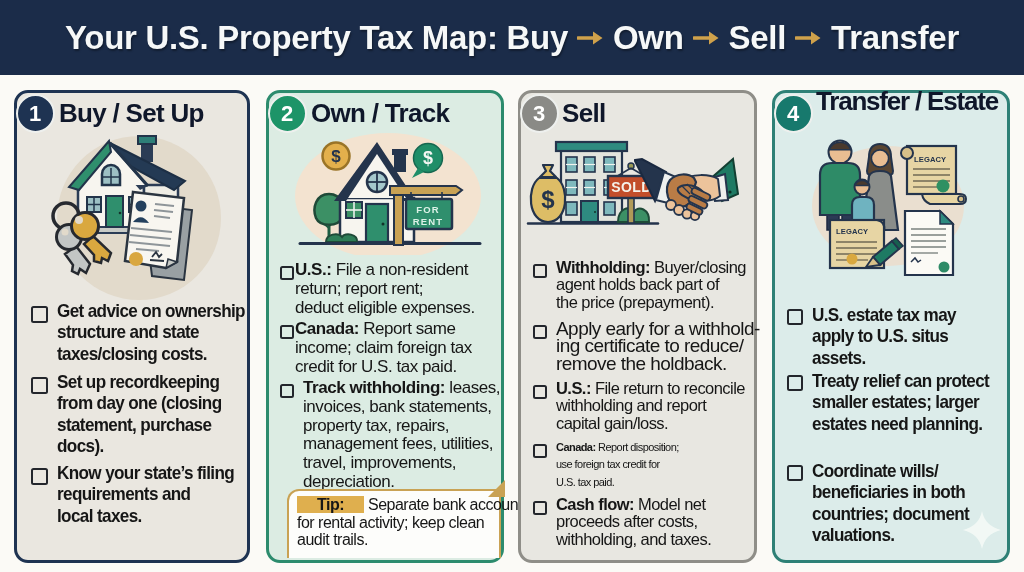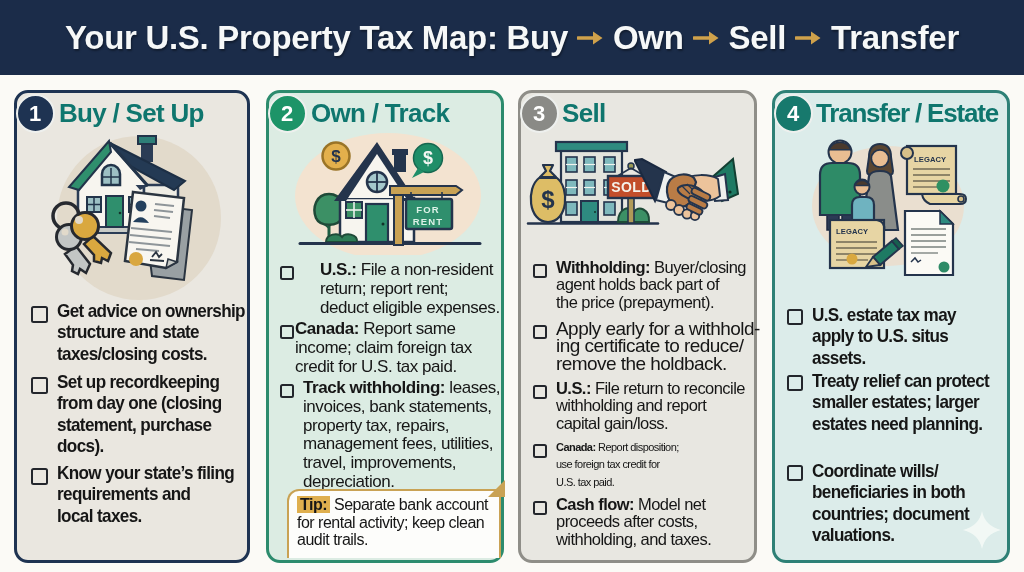--- a/index.html
+++ b/index.html
@@ -2,21 +2,21 @@
 <html><head>
 <meta charset="utf-8">
 <style>
   html,body{margin:0;padding:0;}
   body{width:1024px;height:572px;position:relative;overflow:hidden;
        background:#fbfaf6;font-family:"Liberation Sans", sans-serif;}
   .abs{position:absolute;}
   .card{position:absolute;top:90px;height:473px;border-radius:14px;box-sizing:border-box;}
   .badge{position:absolute;width:35px;height:35px;border-radius:50%;color:#fff;
          font-weight:bold;font-size:22px;display:flex;align-items:center;justify-content:center;}
-  .ctitle{position:absolute;font-weight:bold;color:#0f766e;font-size:26px;letter-spacing:-0.7px;white-space:nowrap;}
+  .ctitle{position:absolute;font-weight:bold;color:#0f172a;font-size:26px;letter-spacing:-0.7px;white-space:nowrap;}
   .item{position:absolute;color:#161616;}
   .cb{position:absolute;box-sizing:border-box;background:transparent;border-radius:2.5px;}
   .b{font-weight:bold;}
 </style>
 </head>
 <body>
 
 <div class="abs" style="left:0;top:0;width:1024px;height:75px;background:#1b2c49;"></div>
 
 <div class="abs" style="left:0;top:0;width:1024px;height:75px;display:flex;align-items:center;justify-content:center;color:#f6f8f8;font-size:33px;font-weight:bold;letter-spacing:-0.3px;text-shadow:1px 2px 2px rgba(0,0,0,0.35);white-space:nowrap;">
@@ -208,39 +208,39 @@
     <circle cx="162" cy="28" r="14.5" fill="#1f8e68" stroke="#166750" stroke-width="1.5"></circle>
     <path d="M152 38 L146 48 L158 42 Z" fill="#1f8e68"></path>
     <text x="162" y="34" font-family="Liberation Sans, sans-serif" font-size="18" font-weight="bold" fill="#f2f6f2" text-anchor="middle">$</text>
   </g>
 </svg>
 
 <div class="item" style="left:280px;top:263px;">
   <span class="cb" style="left:0;top:3px;width:14px;height:14px;border:2px solid #23262c;"></span>
 </div>
 
-<div class="item" style="left:320px;top:261px;font-size:17px;line-height:18.8px;letter-spacing:-0.45px;white-space:nowrap;"><span class="b">U.S.:</span> File a non-resident<br>return; report rent;<br>deduct eligible expenses.</div>
+<div class="item" style="left:295px;top:261px;font-size:17px;line-height:18.8px;letter-spacing:-0.45px;white-space:nowrap;"><span class="b">U.S.:</span> File a non-resident<br>return; report rent;<br>deduct eligible expenses.</div>
 
 <div class="item" style="left:280px;top:322px;">
   <span class="cb" style="left:0;top:3px;width:14px;height:14px;border:2px solid #23262c;"></span>
 </div>
 
 <div class="item" style="left:295px;top:320px;font-size:17px;line-height:18.8px;letter-spacing:-0.45px;white-space:nowrap;"><span class="b">Canada:</span> Report same<br>income; claim foreign tax<br>credit for U.S. tax paid.</div>
 
 <div class="item" style="left:280px;top:381px;">
   <span class="cb" style="left:0;top:3px;width:14px;height:14px;border:2px solid #23262c;"></span>
 </div>
 
 <div class="item" style="left:303px;top:379px;font-size:17px;line-height:18.8px;letter-spacing:-0.45px;white-space:nowrap;"><span class="b">Track withholding:</span> leases,<br>invoices, bank statements,<br>property tax, repairs,<br>management fees, utilities,<br>travel, improvements,<br>depreciation.</div>
 
 <div class="abs" style="left:287px;top:489px;width:214px;height:69px;background:#fdfdfb;border:2.5px solid #c9a254;border-bottom:none;border-radius:12px 0 0 0;box-sizing:border-box;"></div>
 
 <div class="abs" style="left:488px;top:480px;width:17px;height:17px;background:#c9a254;clip-path:polygon(100% 0,100% 100%,0 100%);"></div>
 
-<div class="item" style="left:297px;top:496px;font-size:16px;line-height:17.5px;letter-spacing:-0.5px;"><span class="b" style="background:#dfaf4e;padding:0 3px;">Tip:</span> Separate bank account<br>for rental activity; keep clean<br>audit trails.</div>
+<div class="item" style="left:297px;top:496px;font-size:16px;line-height:17.5px;letter-spacing:-0.5px;"><span class="b" style="background:#dfaf4e;padding:0 20px;">Tip:</span> Separate bank account<br>for rental activity; keep clean<br>audit trails.</div>
 
 <div class="card" style="left:518px;width:239px;background:#e8e7e1;border:3.5px solid #8f8e88;"></div>
 
 <div class="badge" style="left:519.5px;top:94px;background:#8a8a86;border:2px solid #eef0ee;">3</div>
 
 <div class="ctitle" style="left:562px;top:98px;">Sell</div>
 
 <svg class="abs" style="left:518px;top:130px;" width="239" height="100" viewBox="0 0 239 100">
 
   <line x1="10" y1="93.5" x2="140" y2="93.5" stroke="#24344c" stroke-width="2.5" stroke-linecap="round"></line>
@@ -350,21 +350,21 @@
 <div class="item" style="left:533px;top:498px;">
   <span class="cb" style="left:0;top:3px;width:14px;height:14px;border:2px solid #23262c;"></span>
 </div>
 
 <div class="item" style="left:556px;top:496px;font-size:16.5px;line-height:17.4px;letter-spacing:-0.55px;white-space:nowrap;"><span class="b">Cash flow:</span> Model net<br>proceeds after costs,<br>withholding, and taxes.</div>
 
 <div class="card" style="left:772px;width:238px;background:#dcecea;border:3.5px solid #2e8076;"></div>
 
 <div class="badge" style="left:773.5px;top:94px;background:#17796d;border:2px solid #eef0ee;">4</div>
 
-<div class="ctitle" style="left:816px;top:98px;letter-spacing:-1.2px;">Transfer / Estate</div>
+<div class="ctitle" style="left:816px;top:86px;letter-spacing:-1.2px;">Transfer / Estate</div>
 
 <svg class="abs" style="left:772px;top:130px;" width="238" height="172" viewBox="0 0 238 172">
 
   <ellipse cx="116" cy="76" rx="76" ry="60" fill="#eadfd0"></ellipse>
 
   <g>
     <rect x="55" y="83" width="12" height="17" fill="#2c3a55" stroke="#1c2940" stroke-width="1.5"></rect>
     <rect x="70" y="83" width="12" height="17" fill="#2c3a55" stroke="#1c2940" stroke-width="1.5"></rect>
     <circle cx="68" cy="22" r="11.5" fill="#e9bd92" stroke="#24344c" stroke-width="2"></circle>
     <path d="M57.3 19.8 A11.4 11.4 0 0 1 78.7 19.8 Z" fill="#4a3a2e" stroke="#24344c" stroke-width="1.5"></path>

